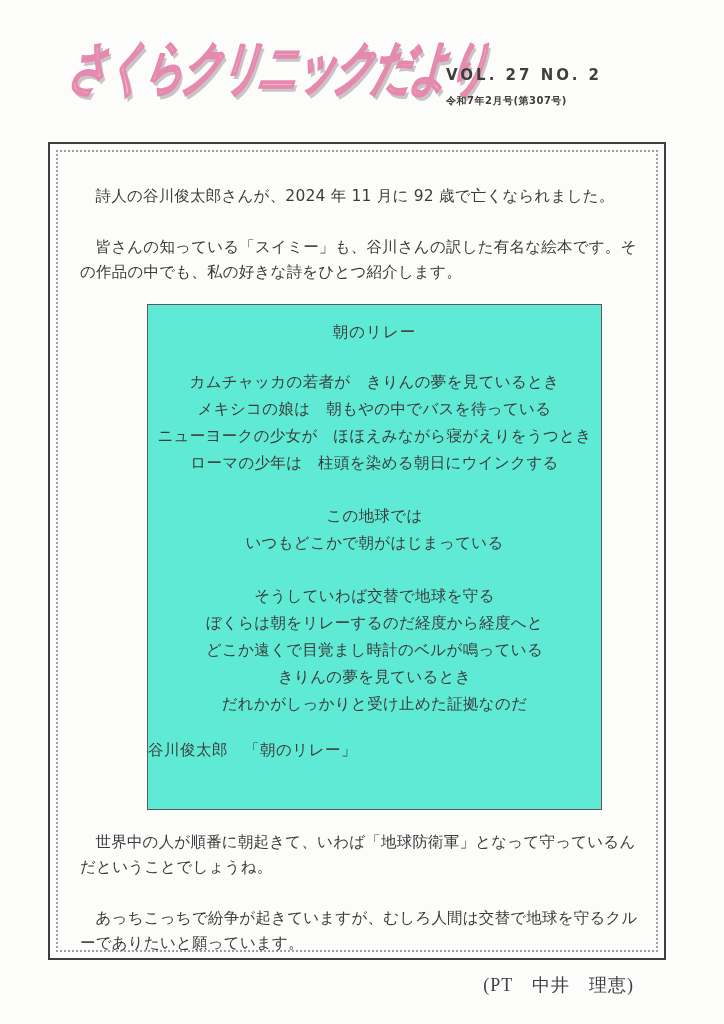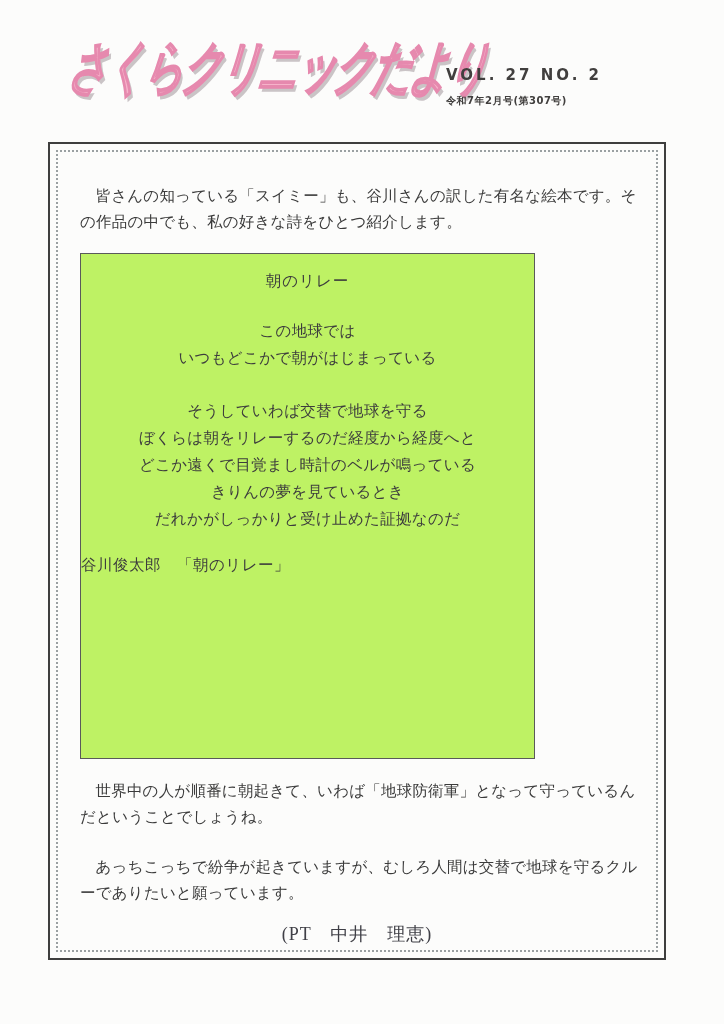--- a/index.html
+++ b/index.html
@@ -88,24 +88,25 @@
     letter-spacing: 0.2px;
     margin: 0;
   }
   .para + .para { margin-top: 25px; }
   .intro { margin-top: 26px; }
 
   
   .poem-box {
     box-sizing: border-box;
     margin-top: 18px;
+    margin-left: 67px;
     width: 455px;
     height: 506px;
     border: 1.5px solid #5a5a5a;
-    background: #bef264;
+    background: #5eead4;
     text-align: center;
     font-size: 15.5px;
     color: #3d3d3d;
   }
   .poem-title {
     margin-top: 16px;
     line-height: 22px;
     letter-spacing: 1px;
   }
   .stanza { margin-top: 26px; }
@@ -115,21 +116,21 @@
     margin-top: 22px;
     text-align: left;
     padding-right: 14px;
     letter-spacing: 0.5px;
   }
 
   
   .outro { margin-top: 20px; }
   .signature {
     margin-top: 16px;
-    text-align: center;
+    text-align: right;
     padding-right: 4px;
     font-family: "Liberation Serif", "DejaVu Serif", serif;
     font-size: 18px;
     letter-spacing: 1px;
     color: #3f3f46;
   }
 </style>
 </head>
 <body>
 
@@ -141,26 +142,33 @@
       <div class="vol-line">VOL. 27 NO. 2</div>
       <div class="issue-line">令和7年2月号(第307号)</div>
     </div>
   </div>
 
   <div class="outer-frame">
     <div class="dotted-frame"></div>
     <div class="content">
 
       <div class="intro">
+        <p class="para">詩人の谷川俊太郎さんが、2024 年 11 月に 92 歳で亡くなられました。</p>
         <p class="para">皆さんの知っている「スイミー」も、谷川さんの訳した有名な絵本です。その作品の中でも、私の好きな詩をひとつ紹介します。</p>
       </div>
 
       <div class="poem-box">
         <div class="poem-title">朝のリレー</div>
 
+        <div class="stanza">
+          <div class="poem-line">カムチャッカの若者が　きりんの夢を見ているとき</div>
+          <div class="poem-line">メキシコの娘は　朝もやの中でバスを待っている</div>
+          <div class="poem-line">ニューヨークの少女が　ほほえみながら寝がえりをうつとき</div>
+          <div class="poem-line">ローマの少年は　柱頭を染める朝日にウインクする</div>
+        </div>
 
         <div class="stanza stanza-2">
           <div class="poem-line">この地球では</div>
           <div class="poem-line">いつもどこかで朝がはじまっている</div>
         </div>
 
         <div class="stanza">
           <div class="poem-line">そうしていわば交替で地球を守る</div>
           <div class="poem-line">ぼくらは朝をリレーするのだ経度から経度へと</div>
           <div class="poem-line">どこか遠くで目覚まし時計のベルが鳴っている</div>

